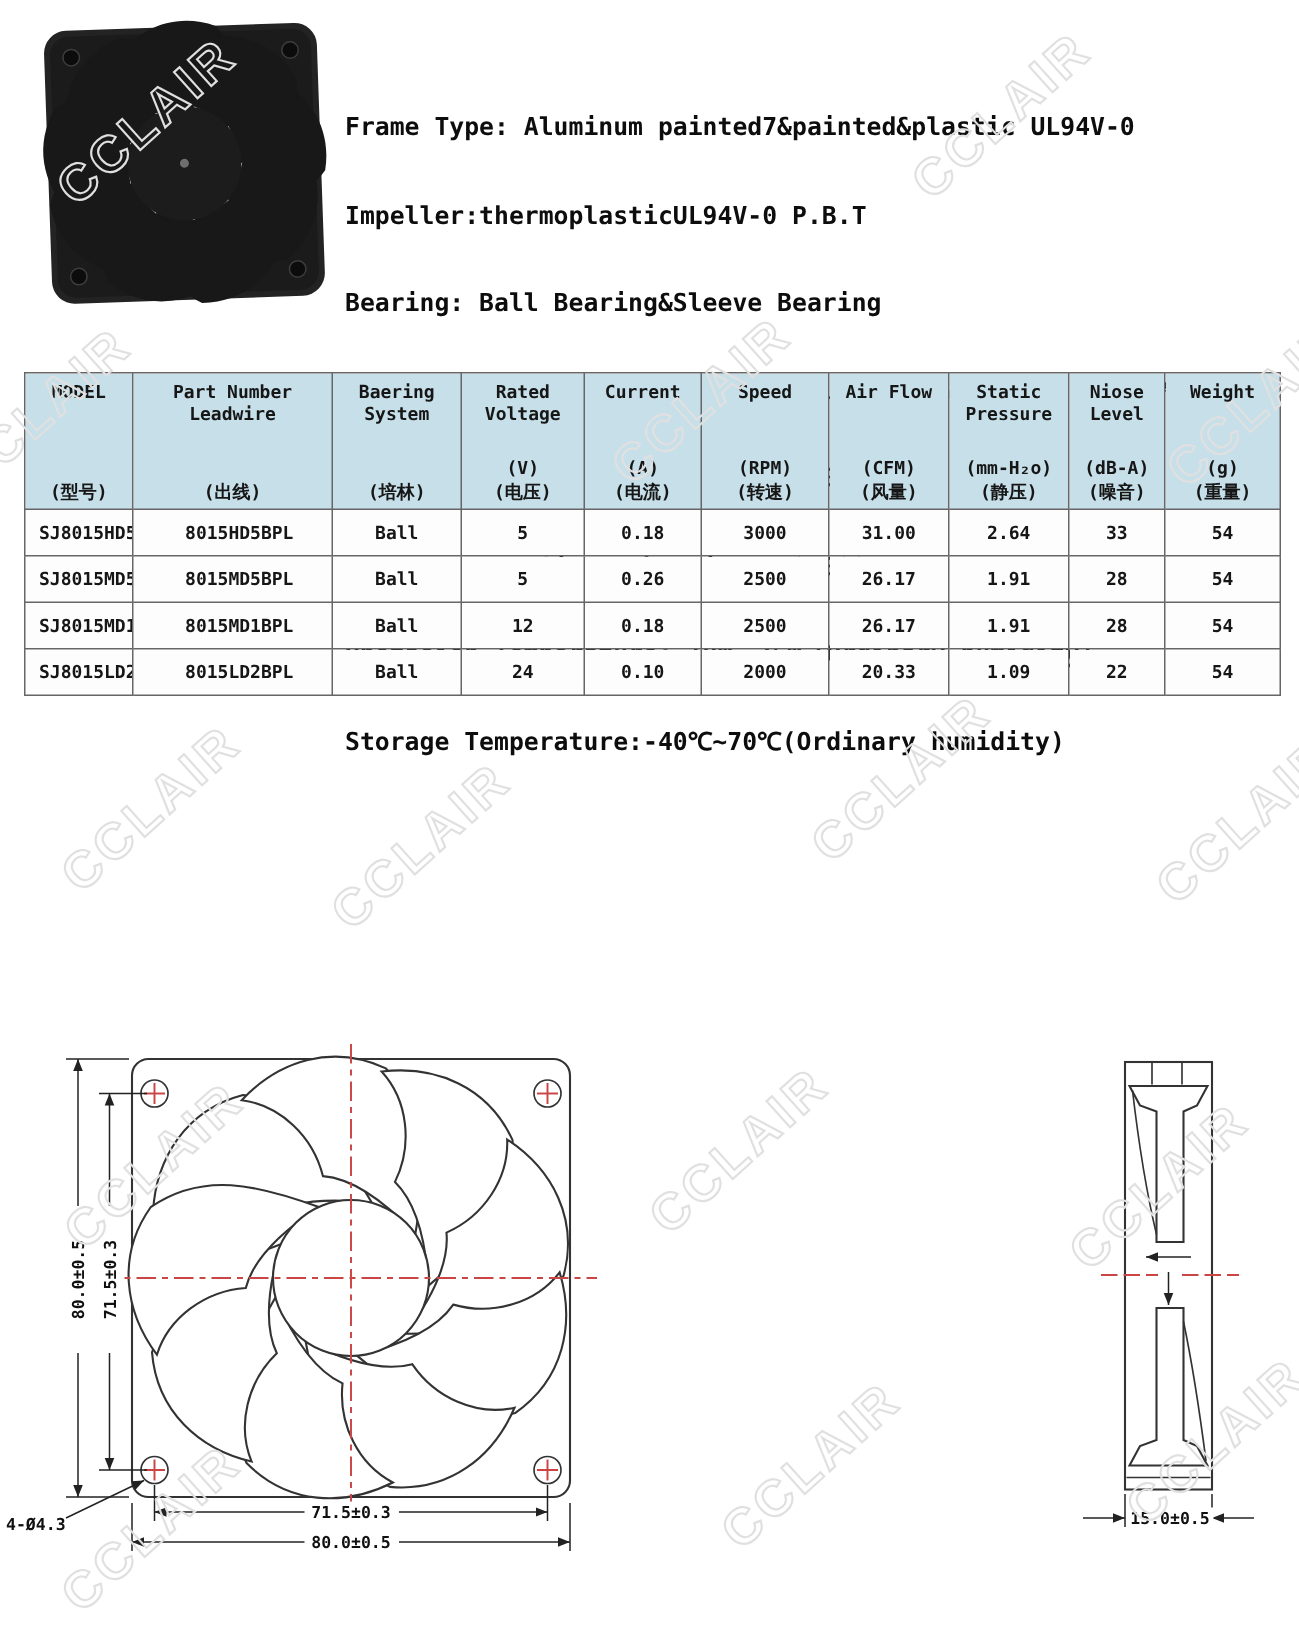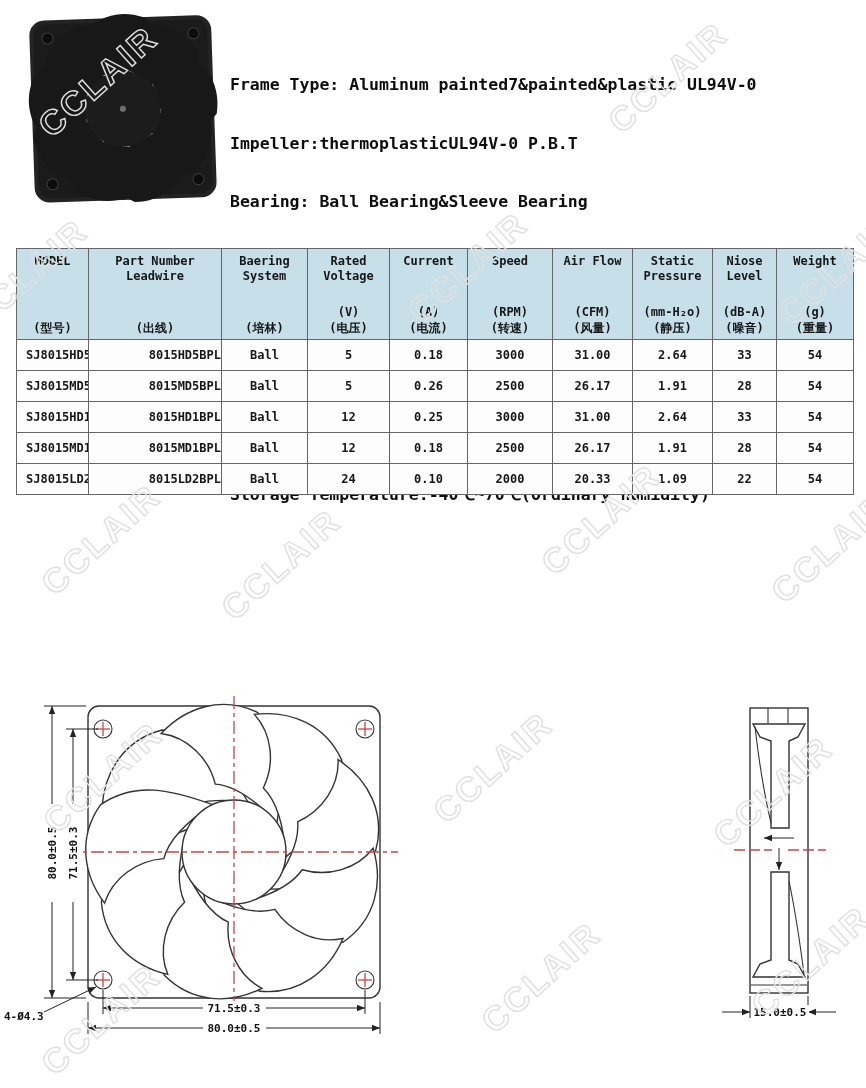--- a/index.html
+++ b/index.html
@@ -26,21 +26,21 @@
   .spec-table{
     position:absolute;left:16px;top:248px;width:837px;
     border-collapse:collapse;table-layout:fixed;
     font:bold 12px "DejaVu Sans Mono","Liberation Mono",monospace;color:#161616;
   }
   .spec-table th,.spec-table td{
     border:1px solid #666;padding:0;overflow:hidden;
   }
   .spec-table th{background:#c6dfe9;font-weight:bold;vertical-align:top;}
   .spec-table td{height:30px;background:#fdfdfd;text-align:center;}
-  .spec-table td.al{text-align:right;padding-left:9px;margin-top:46px;}
+  .spec-table td.al{text-align:center;padding-left:9px;margin-top:46px;}
   .hwrap{display:flex;flex-direction:column;justify-content:space-between;height:82px;padding:5px 0 3px 0;}
   .hname span,.hsub span{display:block;text-align:center;line-height:15px;}
   .hsub span{line-height:16px;}
   
   .drawings{position:absolute;left:0;top:680px;z-index:2;}
   .dline{stroke:#222;stroke-width:1;fill:none;}
   .oline{stroke:#333;stroke-width:1.4;fill:#fff;}
   .thin{stroke:#333;stroke-width:1.1;fill:none;}
   .red{stroke:#cc4545;stroke-width:1.3;fill:none;}
   .dimtxt{font:bold 11px "DejaVu Sans Mono","Liberation Mono",monospace;fill:#111;}
@@ -260,32 +260,20 @@
         <td>Ball</td>
         <td>5</td>
         <td>0.26</td>
         <td>2500</td>
         <td>26.17</td>
         <td>1.91</td>
         <td>28</td>
         <td>54</td>
       </tr>
     <tr>
-        <td class="al">SJ8015HD1</td>
-        <td class="al">8015HD1BPL</td>
-        <td>Ball</td>
-        <td>12</td>
-        <td>0.25</td>
-        <td>3000</td>
-        <td>31.00</td>
-        <td>2.64</td>
-        <td>33</td>
-        <td>54</td>
-      </tr>
-    <tr>
         <td class="al">SJ8015MD1</td>
         <td class="al">8015MD1BPL</td>
         <td>Ball</td>
         <td>12</td>
         <td>0.18</td>
         <td>2500</td>
         <td>26.17</td>
         <td>1.91</td>
         <td>28</td>
         <td>54</td>

